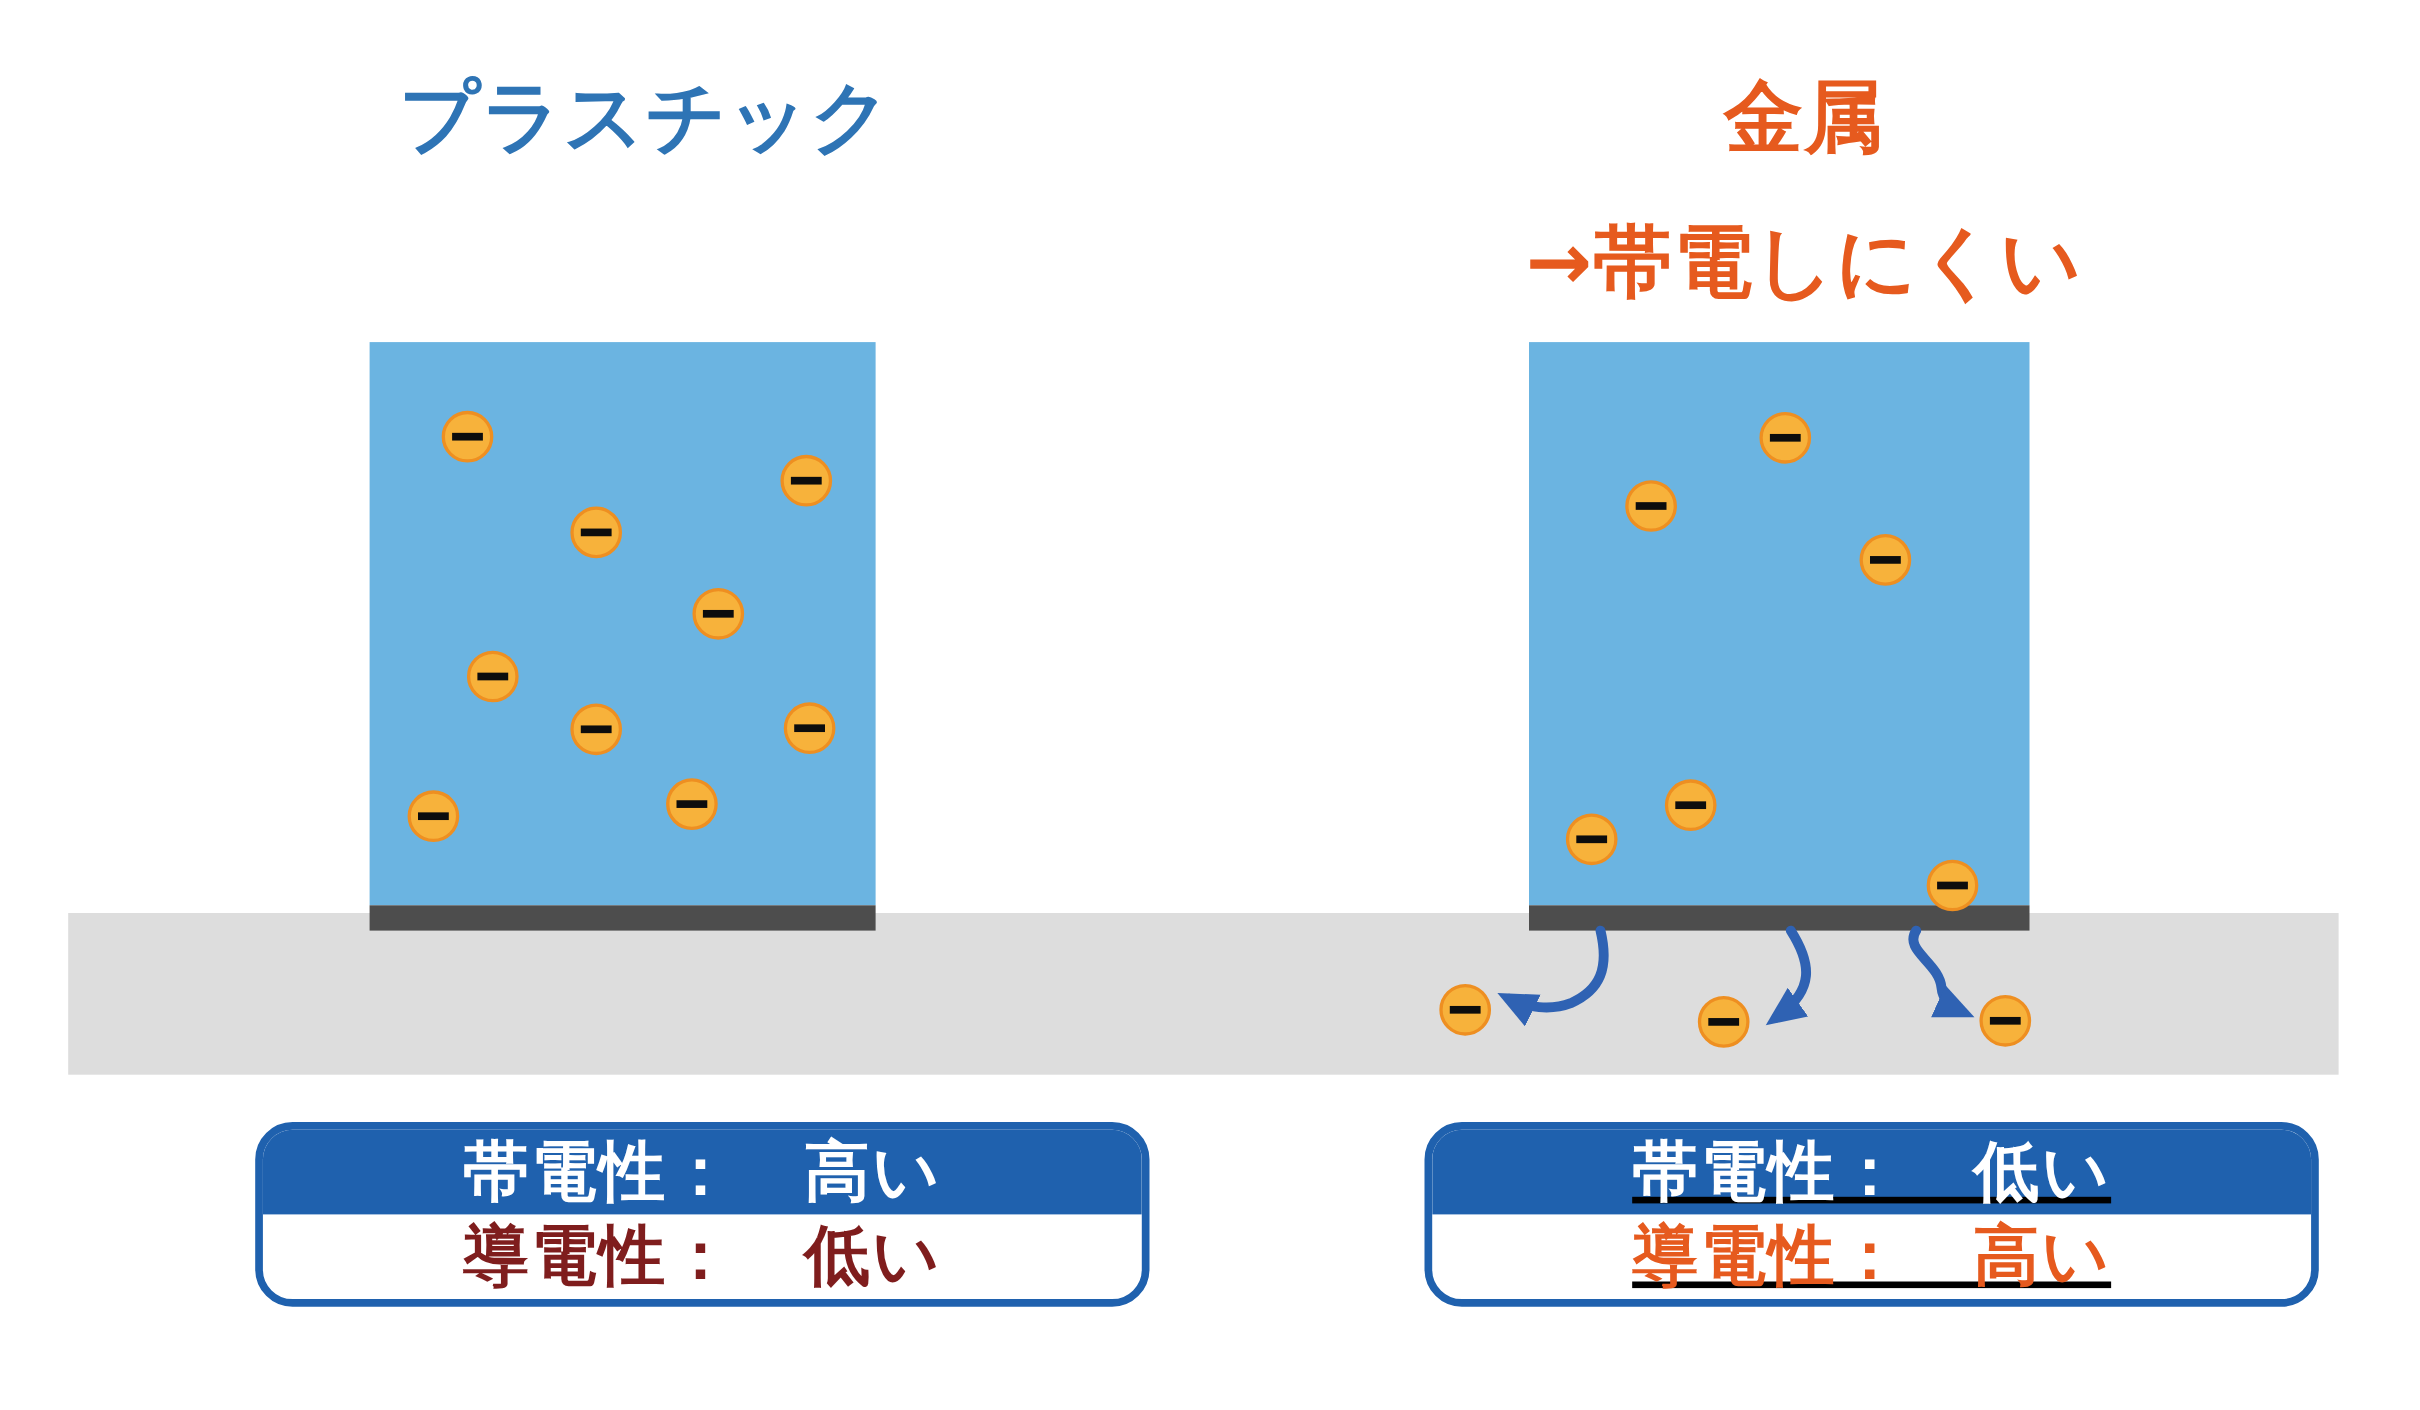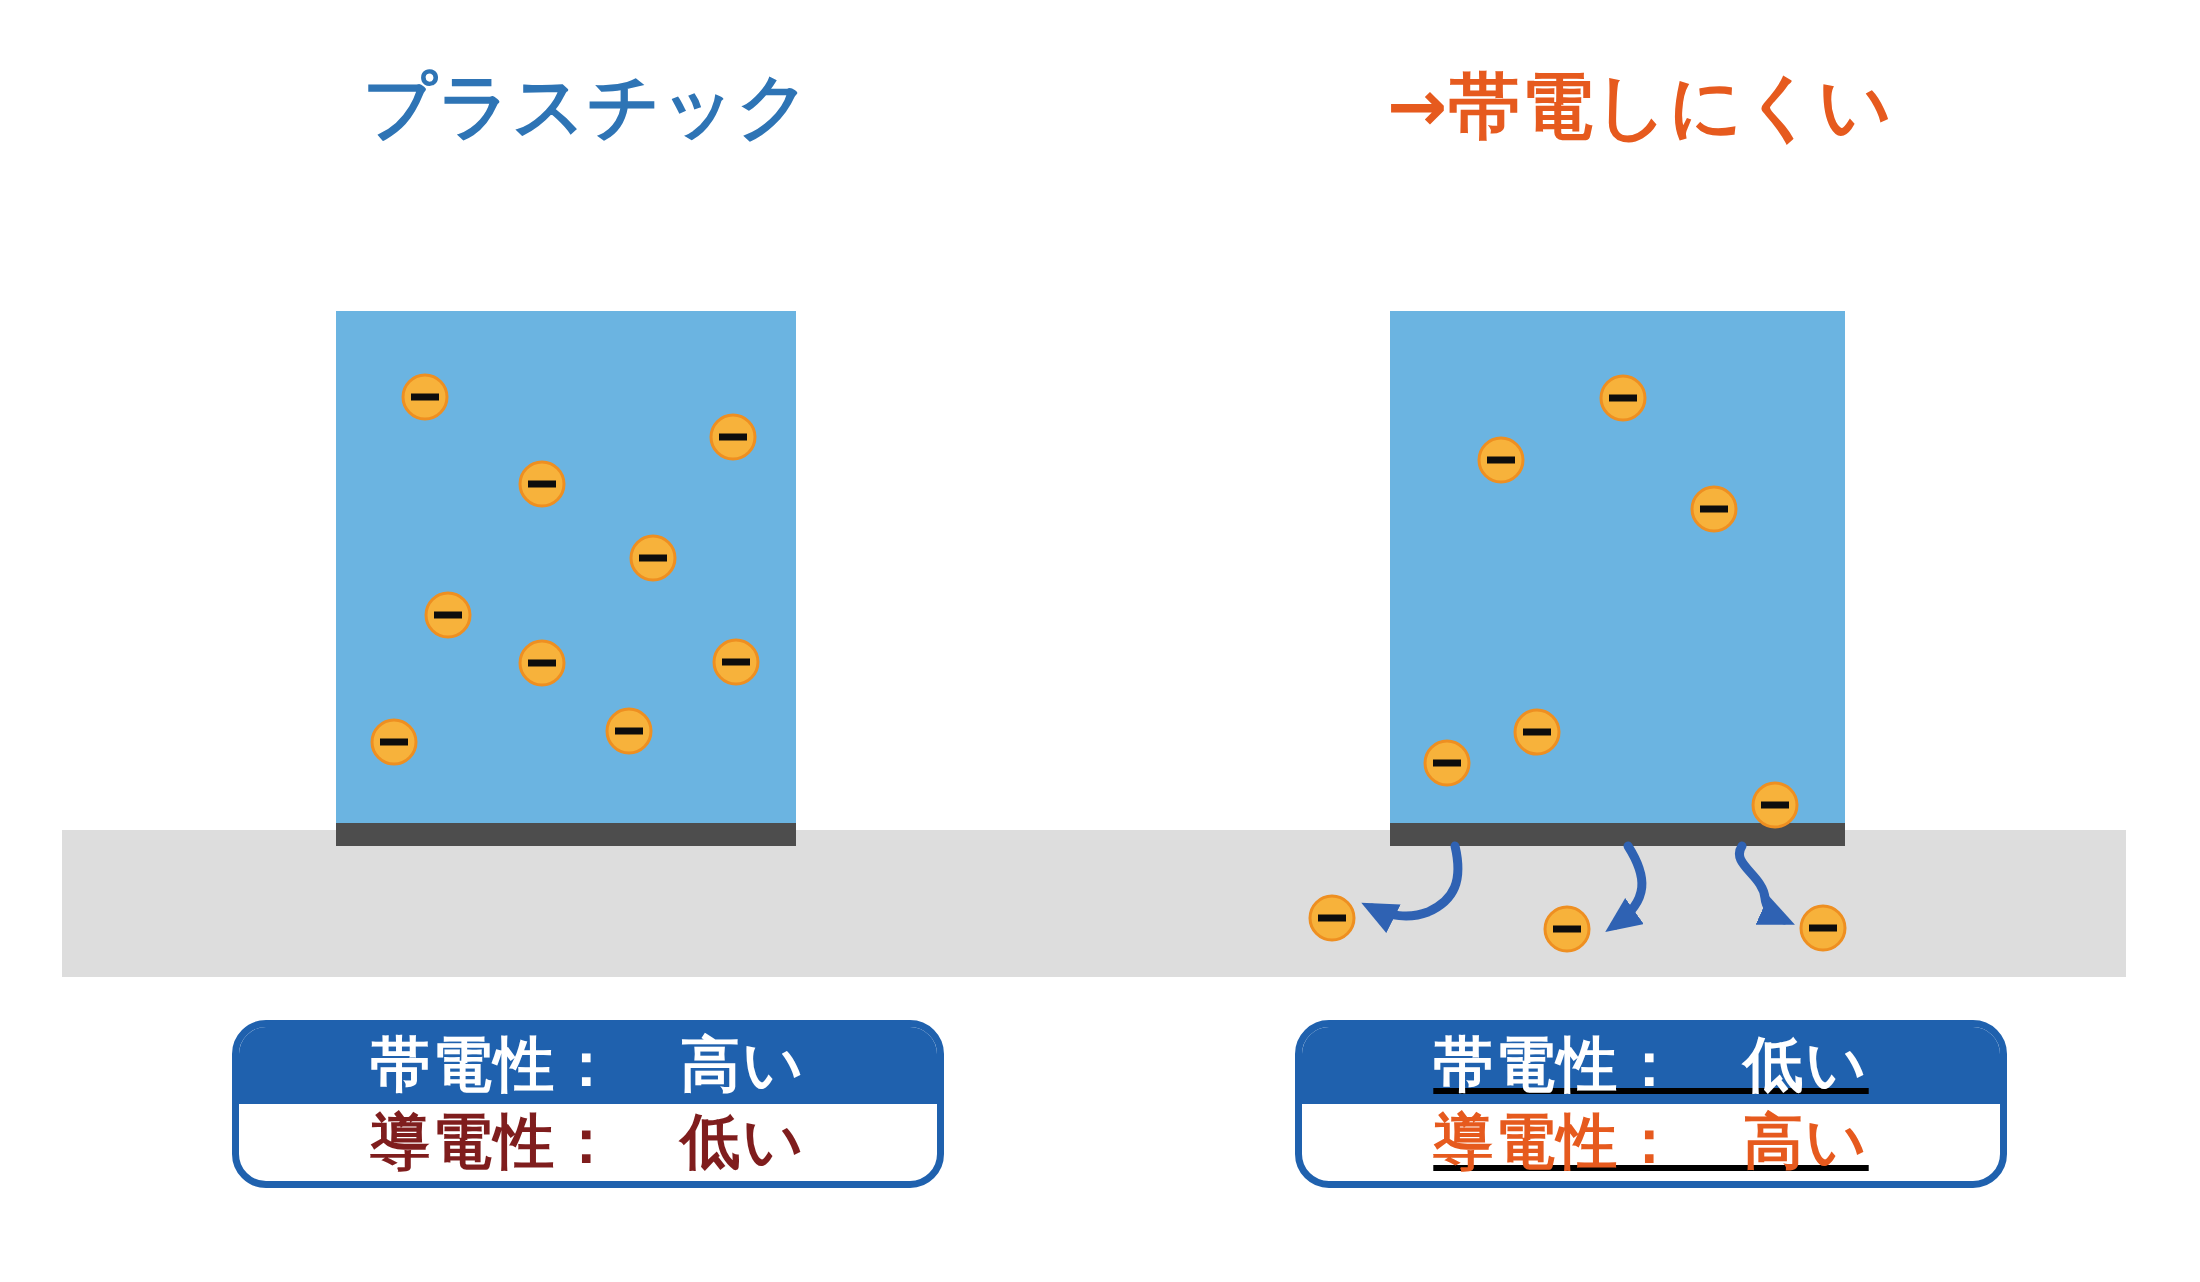--- a/index.html
+++ b/index.html
@@ -19,21 +19,21 @@
     font-size:72px;
     line-height:132px;
     letter-spacing:1px;
     white-space:nowrap;
   }
   .title-left{left:152px;width:870px;}
   .title-right{left:1210px;width:860px;}
   .badge{
     position:absolute;
     top:1020px;
-    width:712px;height:168px;
+    width:813px;height:168px;
     border:7px solid #1F61AE;
     border-radius:34px;
     background:#ffffff;
     overflow:hidden;
     box-sizing:border-box;
   }
   .badge-left{left:232px;}
   .badge-right{left:1295px;}
   .badge-row{
     height:50%;
@@ -138,20 +138,21 @@
         <circle cx="1823" cy="928" r="22" fill="#F7B23B" stroke="#EE8F21" stroke-width="3"></circle>
         <line x1="1809" y1="928" x2="1837" y2="928" stroke="#0D0D0D" stroke-width="7"></line>
       </g>
     </svg>
 
   <div class="title title-left" style="color: rgb(46, 116, 181);">
     <div>プラスチック</div>
   </div>
 
   <div class="title title-right" style="color: rgb(230, 90, 30);">
+    <div>金属</div>
     <div>→帯電しにくい</div>
   </div>
 
   <div class="badge badge-left" style="border-color: rgb(31, 97, 174);">
     <div class="badge-row badge-row-top" style="background: rgb(31, 97, 174); color: rgb(255, 255, 255);">帯電性：　高い</div>
     <div class="badge-row" style="color: #7f1d1d;">導電性：　低い</div>
   </div>
 
   <div class="badge badge-right" style="border-color: rgb(31, 97, 174); text-decoration: underline;">
     <div class="badge-row badge-row-top" style="background: rgb(31, 97, 174); color: rgb(255, 255, 255);">帯電性：　低い</div>

